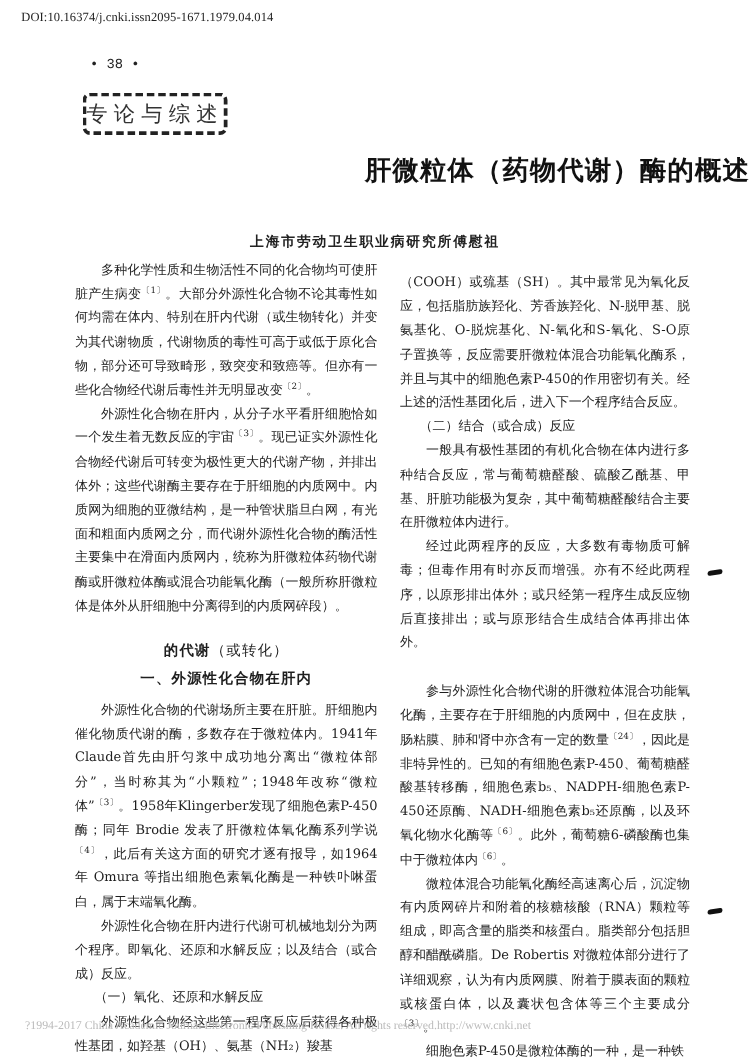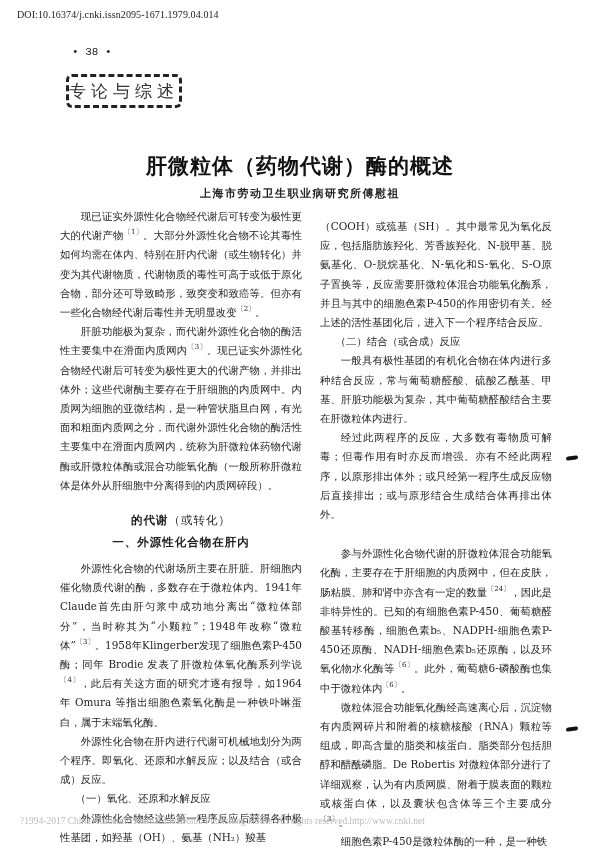--- a/index.html
+++ b/index.html
@@ -9,21 +9,21 @@
   }
   .doi { position:absolute; left:17px; top:9px; font-size:10px; font-family:"Liberation Serif", serif; color:#222; letter-spacing:0.1px; }
   .pageno { position:absolute; left:72px; top:46px; font-size:11px; font-family:Liberation Mono, monospace; color:#222; }
   .column-tag {
     position:absolute; left:66px; top:74px; width:116px; height:34px;
     border:3px dashed #222; border-radius:6px; box-sizing:border-box;
     display:flex; align-items:center; justify-content:center;
   }
   .column-tag span { font-size:17px; letter-spacing:5px; color:#333; font-family:"DejaVu Sans", sans-serif; font-weight:400; }
   .title {
-    position:absolute; left:0; width:600px; top:152px; text-align:center;
+    position:absolute; left:0; width:600px; top:122px; text-align:right;
     font-size:21px; font-weight:bold; font-family:"DejaVu Sans", sans-serif; color:#111; letter-spacing:1px;
   }
   .byline {
     position:absolute; left:0; width:600px; top:186px; text-align:center;
     font-size:11px; font-weight:bold; color:#222; letter-spacing:1.5px;
   }
   .byline .author { margin-left:0; }
   .col { position:absolute; font-size:10.4px; line-height:19.2px; text-align:justify; color:#1e1e1e; }
   .col-left { left:60px; top:207px; width:242px; }
   .col-right { left:320px; top:207px; width:232px; }
@@ -49,22 +49,22 @@
 <div class="column-tag">
   <span>专论与综述</span>
 </div>
 
 <div class="title">肝微粒体（药物代谢）酶的概述</div>
 <div class="byline">
   <span>上海市劳动卫生职业病研究所</span><span class="author">傅慰祖</span>
 </div>
 
 <div class="col col-left">
-  <p><span>现已证实外源性化合物经代谢后可转变为极性更大的代谢产物</span><sup>〔1〕</sup><span>。大部分外源性化合物不论其毒性如何均需在体内、特别在肝内代谢（或生物转化）并变为其代谢物质，代谢物质的毒性可高于或低于原化合物，部分还可导致畸形，致突变和致癌等。但亦有一些化合物经代谢后毒性并无明显改变</span><sup>〔2〕</sup><span>。</span></p>
-  <p><span>肝脏功能极为复杂，而代谢外源性化合物的酶活性主要集中在滑面内质网内</span><sup>〔3〕</sup><span>。现已证实外源性化合物经代谢后可转变为极性更大的代谢产物，并排出体外；这些代谢酶主要存在于肝细胞的内质网中。内质网为细胞的亚微结构，是一种管状脂旦白网，有光面和粗面内质网之分，而代谢外源性化合物的酶活性主要集中在滑面内质网内，统称为肝微粒体药物代谢酶或肝微粒体酶或混合功能氧化酶（一般所称肝微粒体是体外从肝细胞中分离得到的内质网碎段）。</span></p>
+  <p><span>多种化学性质和生物活性不同的化合物均可使肝脏产生病变</span><sup>〔1〕</sup><span>。大部分外源性化合物不论其毒性如何均需在体内、特别在肝内代谢（或生物转化）并变为其代谢物质，代谢物质的毒性可高于或低于原化合物，部分还可导致畸形，致突变和致癌等。但亦有一些化合物经代谢后毒性并无明显改变</span><sup>〔2〕</sup><span>。</span></p>
+  <p><span>外源性化合物在肝内，从分子水平看肝细胞恰如一个发生着无数反应的宇宙</span><sup>〔3〕</sup><span>。现已证实外源性化合物经代谢后可转变为极性更大的代谢产物，并排出体外；这些代谢酶主要存在于肝细胞的内质网中。内质网为细胞的亚微结构，是一种管状脂旦白网，有光面和粗面内质网之分，而代谢外源性化合物的酶活性主要集中在滑面内质网内，统称为肝微粒体药物代谢酶或肝微粒体酶或混合功能氧化酶（一般所称肝微粒体是体外从肝细胞中分离得到的内质网碎段）。</span></p>
   <div class="gap"></div>
   <div class="h1">
     <div><span>的代谢</span><span class="light">（或转化）</span></div>
     <div>一、外源性化合物在肝内</div>
   </div>
   <div style="height:6px"></div>
   <p><span>外源性化合物的代谢场所主要在肝脏。肝细胞内催化物质代谢的酶，多数存在于微粒体内。1941年Claude首先由肝匀浆中成功地分离出“微粒体部分”，当时称其为“小颗粒”；1948年改称“微粒体”</span><sup>〔3〕</sup><span>。1958年Klingerber发现了细胞色素P-450酶；同年 Brodie 发表了肝微粒体氧化酶系列学说</span><sup>〔4〕</sup><span>，此后有关这方面的研究才逐有报导，如1964年 Omura 等指出细胞色素氧化酶是一种铁卟啉蛋白，属于末端氧化酶。</span></p>
   <p>外源性化合物在肝内进行代谢可机械地划分为两个程序。即氧化、还原和水解反应；以及结合（或合成）反应。</p>
   <p class="sub">（一）氧化、还原和水解反应</p>
   <p>外源性化合物经这些第一程序反应后获得各种极性基团，如羟基（OH）、氨基（NH₂）羧基</p>

